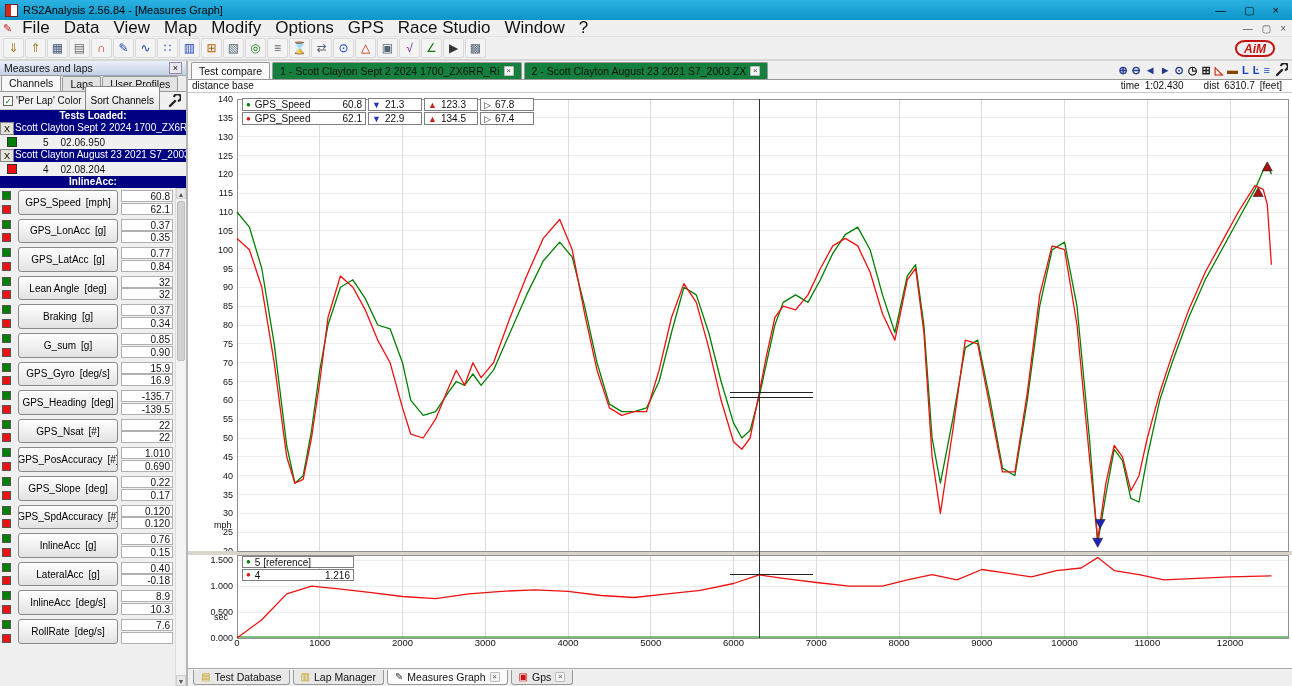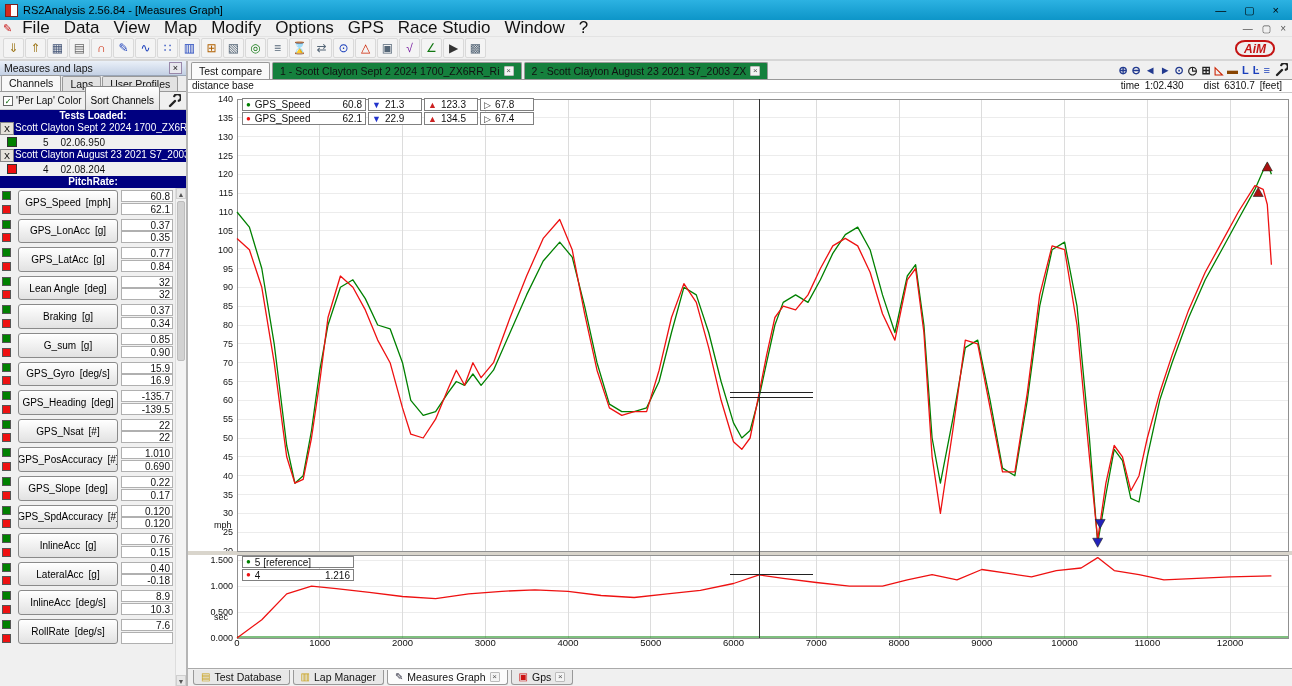--- a/index.html
+++ b/index.html
@@ -226,21 +226,21 @@
         <div class="test-row">
           <button class="test-x">X</button>
           <div class="test-name">Scott Clayton August 23 2021 S7_2003 ZX</div>
         </div>
         <div class="lap-row">
           <span class="lap-color" style="background: rgb(238, 17, 17);"></span>
           <span class="lap-num">4</span>
           <span class="lap-time">02.08.204</span>
         </div>
       </div>
-    <div class="sec-hdr">PitchRate:</div>
+    <div class="sec-hdr">InlineAcc:</div>
     <div class="measures-list">
         <div class="m-row">
           <div class="m-colors">
             <span class="m-color" style="background: rgb(0, 128, 0);"></span>
             <span class="m-color" style="background: rgb(238, 17, 17);"></span>
           </div>
           <button class="m-btn">
             <span class="m-label">GPS_Speed</span>
             <span class="m-unit">[mph]</span>
           </button>

